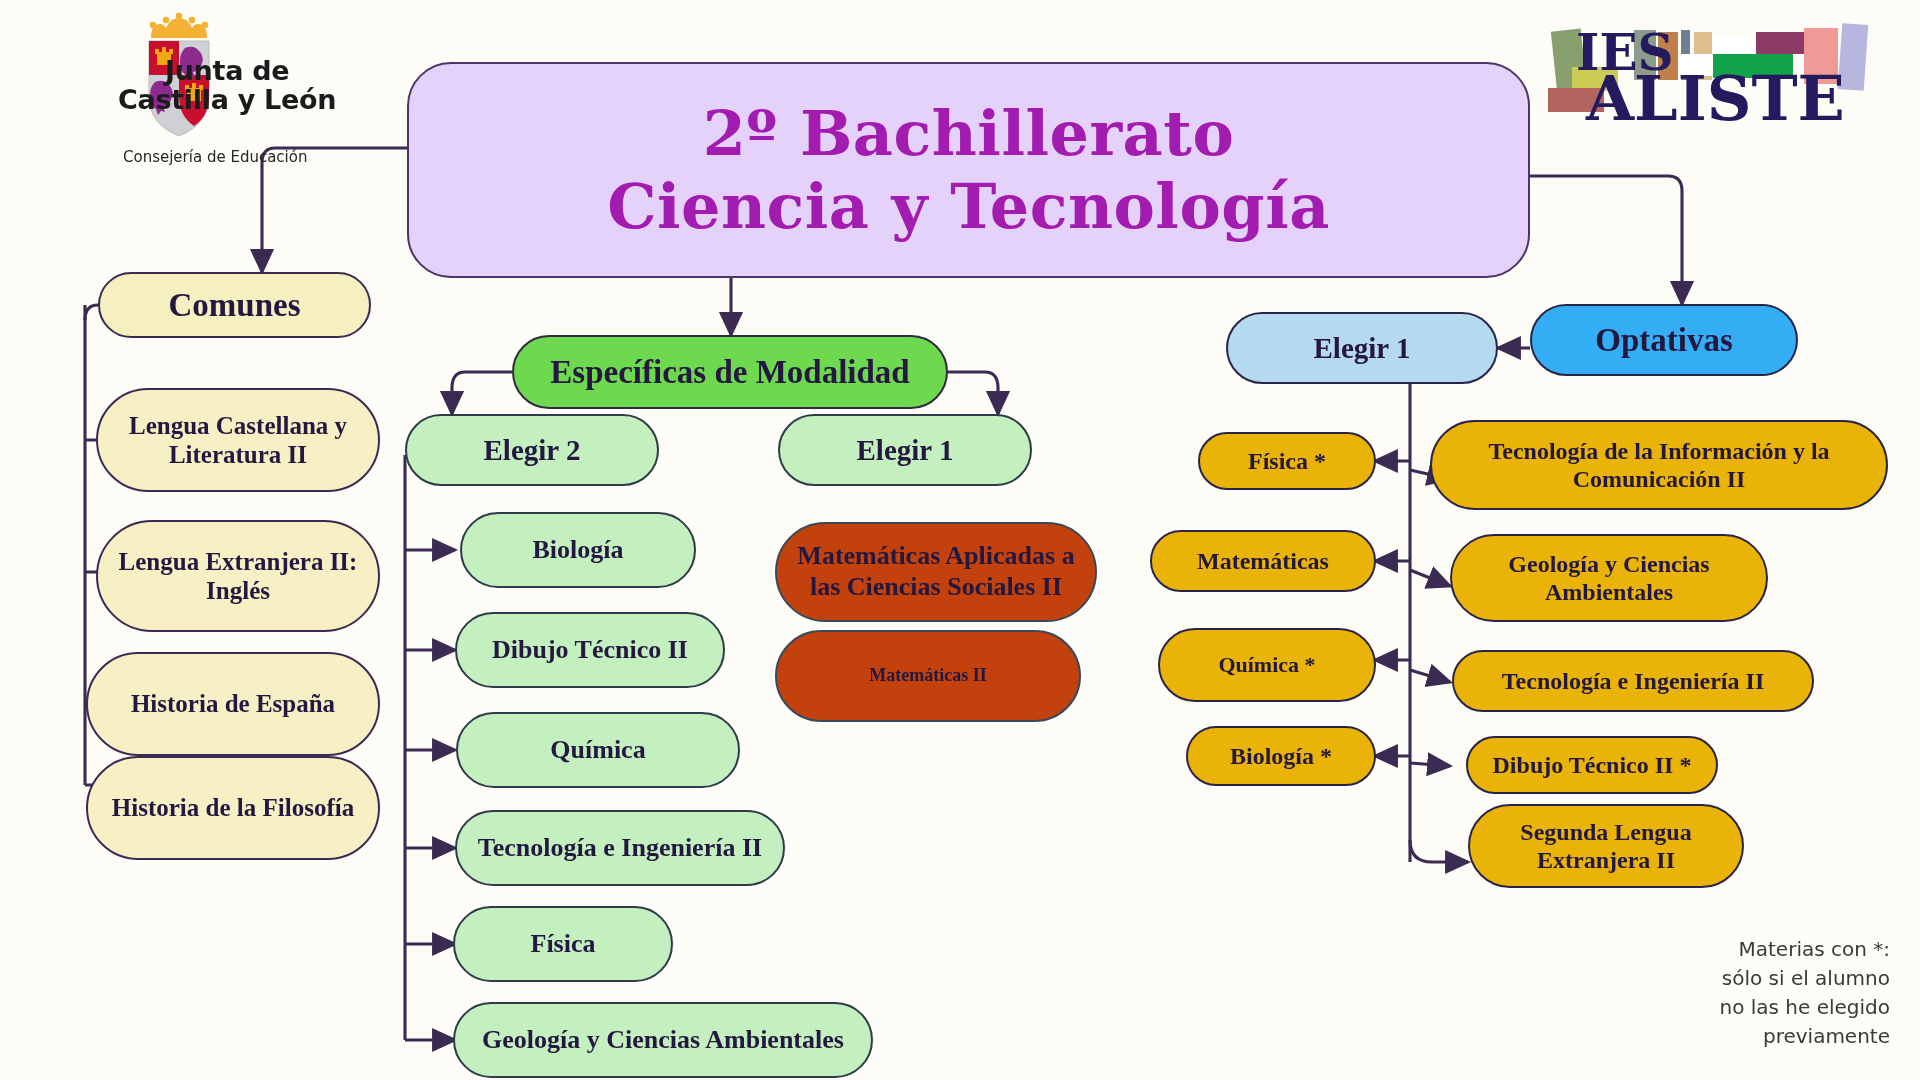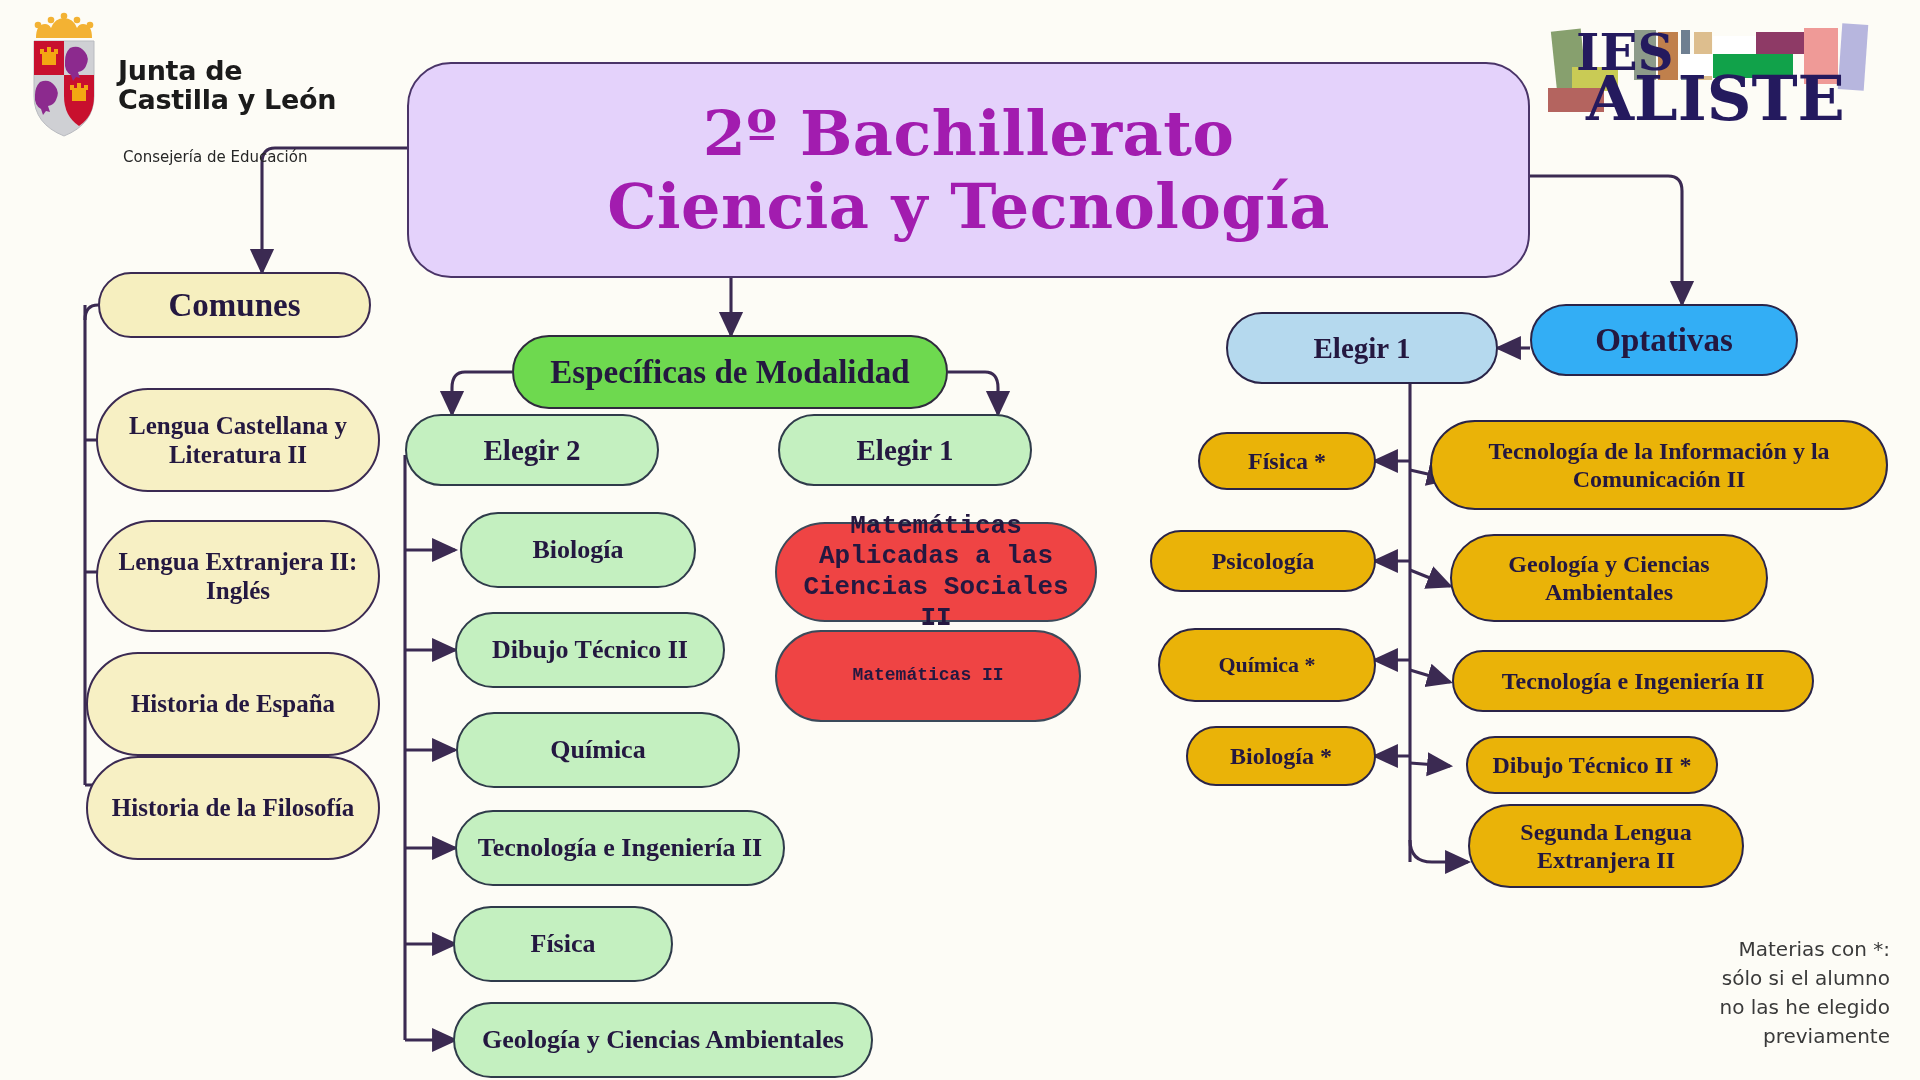--- a/index.html
+++ b/index.html
@@ -43,38 +43,38 @@
   .title-node .l1{display:block;}
 
   
   .y-head{background:#f6efbf;}
   .y-item{background:#f7f0c4;}
 
   
   .g-head{background:#6ed94f;border-color:#2f2a3d;}
   .g-sub{background:#c4f0c0;border-color:#2f3b4a;}
   .g-item{background:#c4f0c0;border-color:#2f3b4a;}
-  .g-item-pale{background:#ef4444;border-color:#3b4a5a;font-family:Liberation Mono, monospace;}
+  .g-item-pale{background:#c2410c;border-color:#3b4a5a;}
 
   
   .b-head{background:#33aef5;border-color:#2a2448;}
   .b-sub{background:#b5d9ee;border-color:#2a2448;}
   .b-item{background:#eab308;border-color:#2a2448;}
 
   .footnote{
     position:absolute;z-index:2;
     font-family:"DejaVu Sans", sans-serif;
     font-weight:400;
     font-size:20px;line-height:1.45;
     color:#3a3a3a;text-align:right;
   }
 
   
   .logo{position:absolute;z-index:3;}
-  #logo-jcyl{left:18px;top:8px;width:330px;height:140px;}
+  #logo-jcyl{left:18px;top:8px;width:330px;height:140px;text-align:center;}
   #logo-jcyl .jtext{
     position:absolute;left:100px;top:48px;
     font-family:"DejaVu Sans", sans-serif;
     font-weight:700;font-size:27px;line-height:1.08;color:#1b1b1b;
     letter-spacing:-0.3px;
   }
   #logo-jcyl .jsub{
     position:absolute;left:105px;top:140px;
     font-family:"DejaVu Sans", sans-serif;
     font-weight:400;font-size:15px;color:#262626;
@@ -220,21 +220,21 @@
   <div class="node g-sub" style="left:778px;top:414px;width:254px;height:72px;font-size:29px;">Elegir 1</div>
 
   <div class="node g-item-pale" style="left:775px;top:522px;width:322px;height:100px;font-size:26px;">Matemáticas Aplicadas a las Ciencias Sociales II</div>
   <div class="node g-item-pale" style="left:775px;top:630px;width:306px;height:92px;font-size:18px;">Matemáticas II</div>
 
   <div class="node b-head" style="left:1530px;top:304px;width:268px;height:72px;font-size:33px;">Optativas</div>
 
   <div class="node b-sub" style="left:1226px;top:312px;width:272px;height:72px;font-size:29px;">Elegir 1</div>
 
   <div class="node b-item" style="left:1198px;top:432px;width:178px;height:58px;font-size:24px;">Física *</div>
-  <div class="node b-item" style="left:1150px;top:530px;width:226px;height:62px;font-size:24px;">Psicología</div>
+  <div class="node b-item" style="left:1150px;top:530px;width:226px;height:62px;font-size:24px;">Matemáticas</div>
   <div class="node b-item" style="left:1158px;top:628px;width:218px;height:74px;font-size:22px;">Química *</div>
   <div class="node b-item" style="left:1186px;top:726px;width:190px;height:60px;font-size:24px;">Biología *</div>
 
   <div class="node b-item" style="left:1430px;top:420px;width:458px;height:90px;font-size:24px;">Tecnología de la Información y la Comunicación II</div>
   <div class="node b-item" style="left:1450px;top:534px;width:318px;height:88px;font-size:24px;">Geología y Ciencias Ambientales</div>
   <div class="node b-item" style="left:1452px;top:650px;width:362px;height:62px;font-size:24px;">Tecnología e Ingeniería II</div>
   <div class="node b-item" style="left:1466px;top:736px;width:252px;height:58px;font-size:24px;">Dibujo Técnico II *</div>
   <div class="node b-item" style="left:1468px;top:804px;width:276px;height:84px;font-size:24px;">Segunda Lengua Extranjera II</div>
 
   <div class="footnote" style="left:1560px;top:935px;width:330px;">

